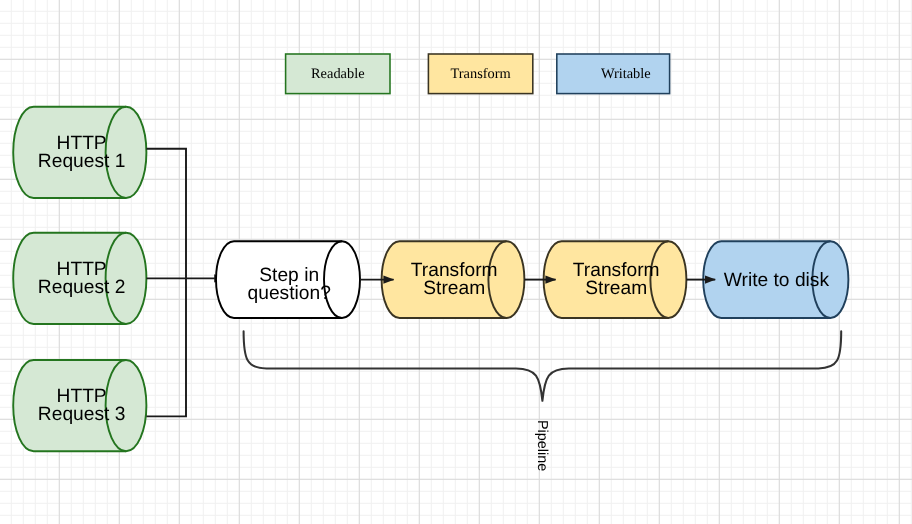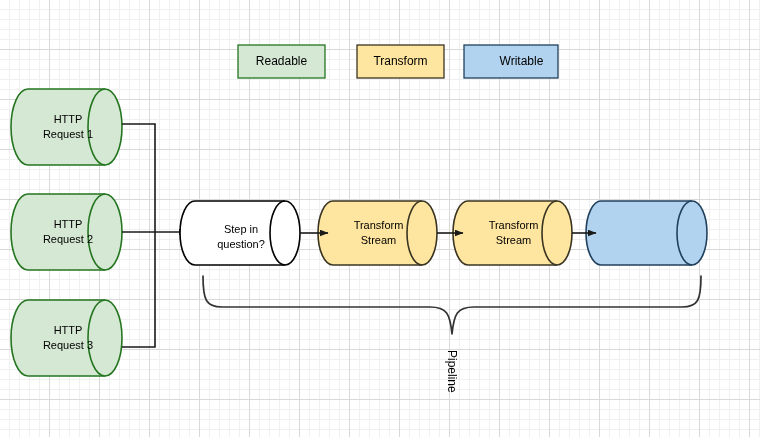--- a/index.html
+++ b/index.html
@@ -40,35 +40,36 @@
     width: 760px;
     height: 437px;
   }
   .node-label {
     position: absolute;
     display: flex;
     align-items: center;
     justify-content: center;
     text-align: center;
     color: #000000;
-    font-size: 11px;
+    font-size: 16px;
     line-height: 15px;
     pointer-events: none;
     white-space: pre-line;
   }
   .legend-label {
     position: absolute;
     display: flex;
     align-items: center;
     justify-content: center;
     text-align: center;
     color: #000000;
     font-size: 12px;
     line-height: 15px;
     pointer-events: none;
+    font-family: Liberation Serif, serif;
   }
   .brace-label {
     position: absolute;
     color: #000000;
     font-size: 12px;
     line-height: 14px;
     white-space: nowrap;
     transform-origin: left top;
     transform: rotate(90deg);
     pointer-events: none;
@@ -152,16 +153,17 @@
 Request 2</div>
   <div class="node-label" style="left:28px; top:300px; width:80px; height:76px;">HTTP
 Request 3</div>
 
   <div class="node-label" style="left:196px; top:201px; width:90px; height:72px;">Step in
 question?</div>
   <div class="node-label" style="left:334px; top:201px; width:89px; height:64px;">Transform
 Stream</div>
   <div class="node-label" style="left:469px; top:201px; width:89px; height:64px;">Transform
 Stream</div>
+  <div class="node-label" style="left:602px; top:201px; width:90px; height:64px;">Write to disk</div>
 
   <div class="brace-label" style="left:459px; top:350px;">Pipeline</div>
 
 </div>
 
 </body></html>

